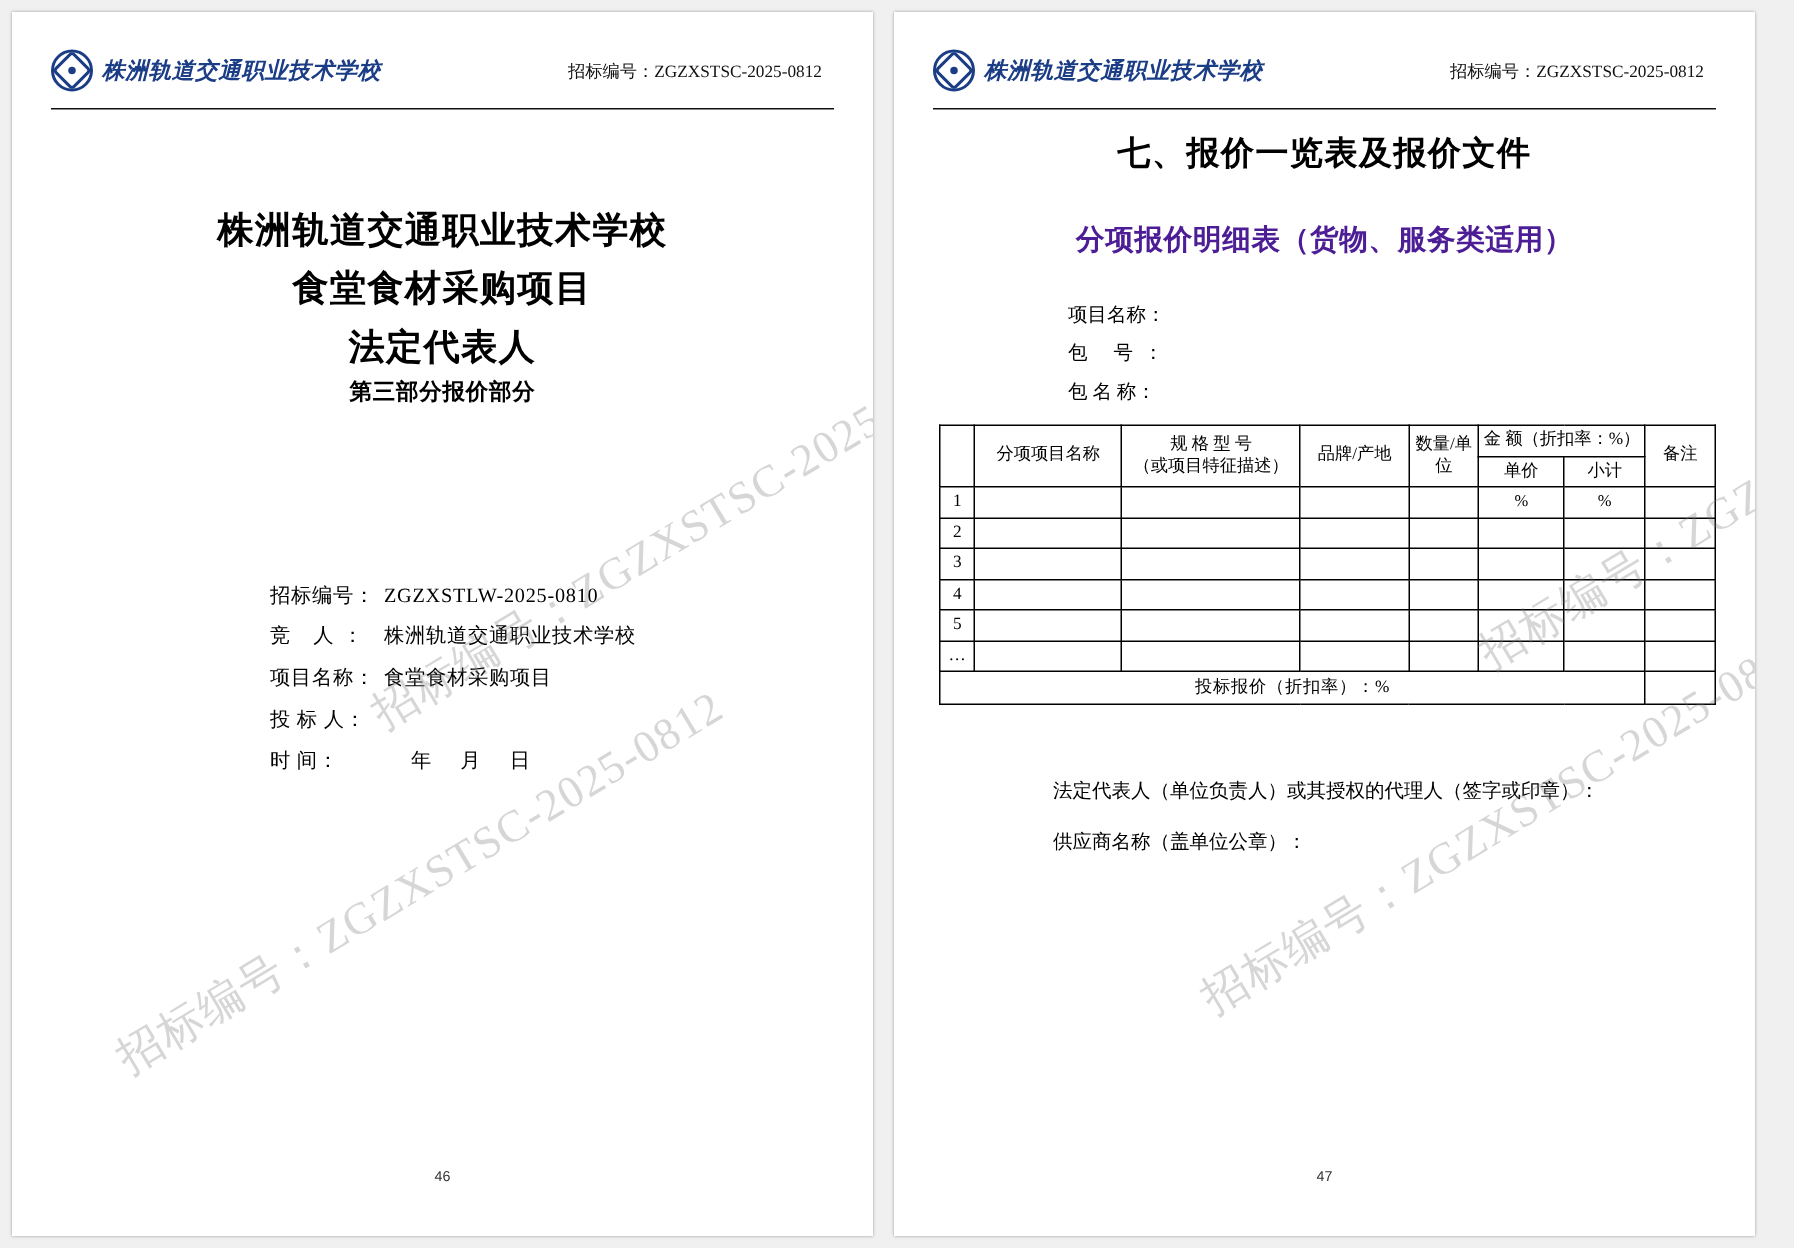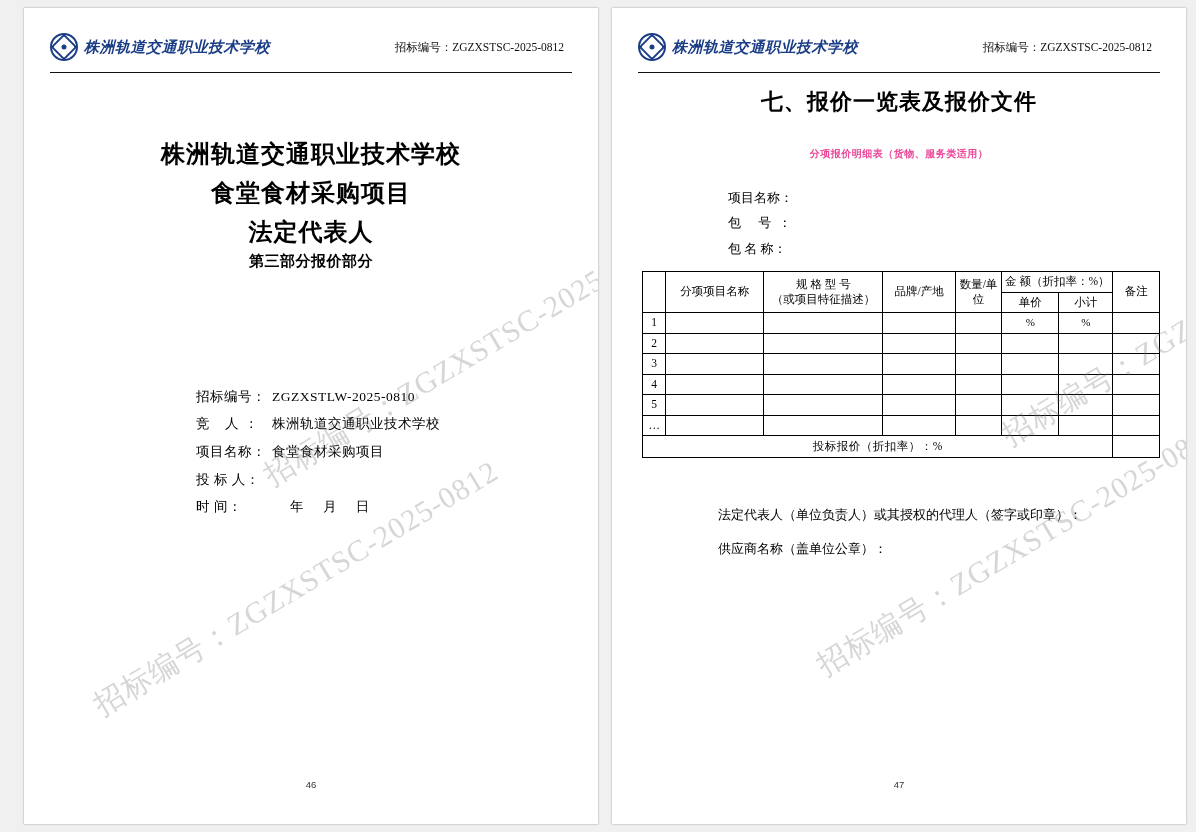--- a/index.html
+++ b/index.html
@@ -8,21 +8,21 @@
     width: 1196px; height: 832px;
     background: #f0f0f0;
     font-family: "Liberation Serif", serif;
   }
   .viewport {
     position: relative;
     width: 1196px; height: 832px;
     background: #f0f0f0;
     display: flex;
     gap: 14px;
-    padding: 8px 0 0 24px;
+    padding: 8px 0 0 8px;
     overflow: hidden;
   }
   .page {
     position: relative;
     width: 574px;
     height: 816px;
     background: #ffffff;
     box-shadow: 0 0 2px rgba(0,0,0,0.35);
     overflow: hidden;
     flex: 0 0 auto;
@@ -125,23 +125,23 @@
     margin-top: 14px;
     text-align: center;
     font-size: 22px;
     font-weight: 700;
     color: #000;
     letter-spacing: 1px;
   }
   .p2-h2 {
     margin-top: 30px;
     text-align: center;
-    font-size: 10px;
+    font-size: 19px;
     font-weight: 700;
-    color: #ec4899;
+    color: #4c1d95;
     letter-spacing: 0.5px;
   }
   .p2-fields {
     margin: 24px 0 0 116px;
     font-size: 13px;
     line-height: 1.95;
     color: #000;
   }
   .p2-fields .row { display: flex; }
   .p2-fields .lab { width: 86px; flex: 0 0 auto; }

